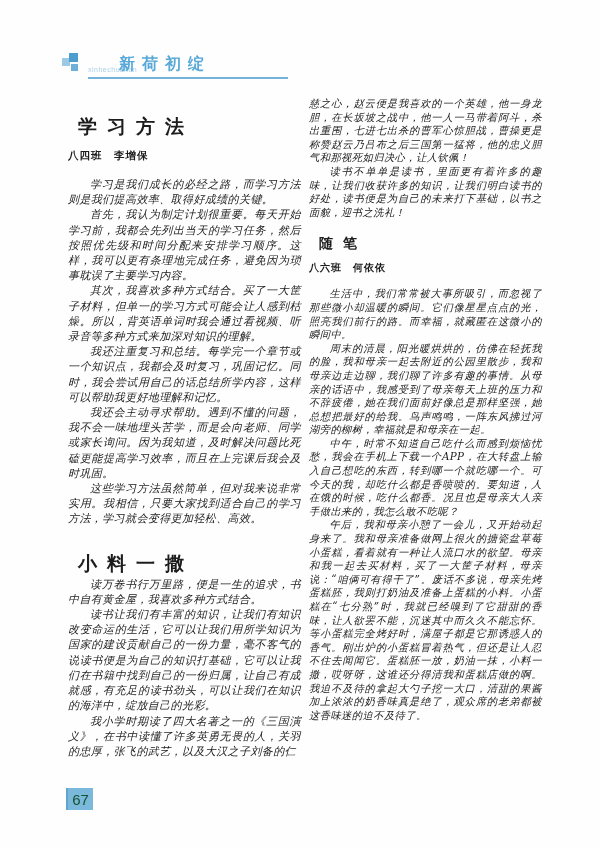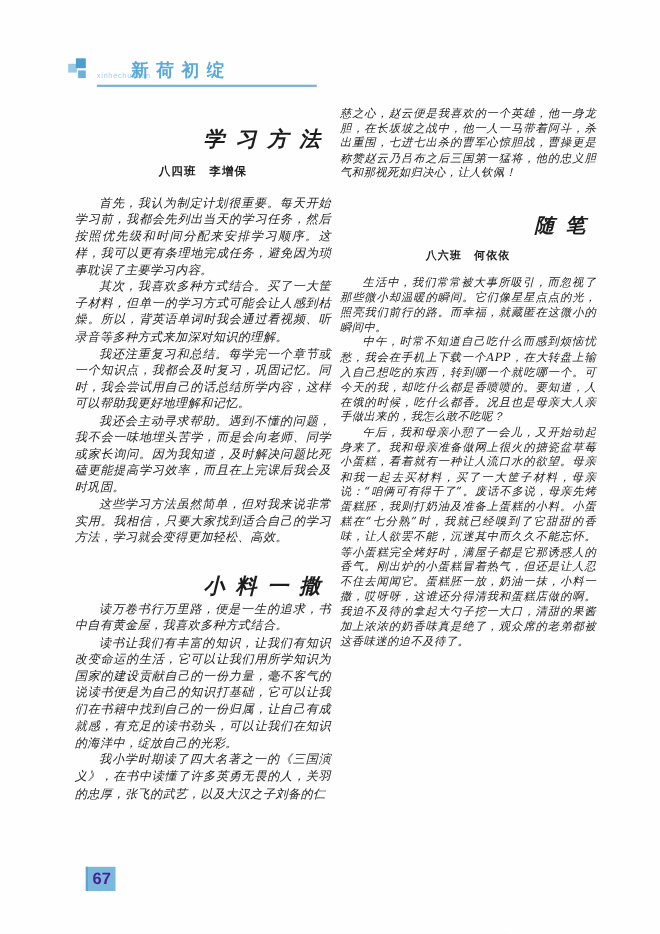--- a/index.html
+++ b/index.html
@@ -40,47 +40,45 @@
   .col-left p{font-size:11px;line-height:15.2px;}
   .col-right p{font-size:10.3px;line-height:13.6px;}
   p{
     margin:0;
     text-indent:2em;
     font-style:italic;         
     letter-spacing:.4px;
   }
   p.no-indent{text-indent:0;}
   .title{
-    text-align:right;
+    text-align:left;
     font-size:19px;font-weight:bold;
     letter-spacing:10px;
     text-indent:10px;          
     margin:8px 0 0;
     white-space:nowrap;
-    font-style:italic;
   }
   .title.mid{margin-top:24px;}
-  .title.small{font-size:18px;margin-top:28px;}
+  .title.small{font-size:14px;margin-top:16px;}
   .byline{
-    text-align:center;
     font-size:10.5px;font-weight:bold;
     letter-spacing:1px;
     margin:9px 0 14px;
   }
   .col-right .byline{font-size:10px;margin:8px 0 12px;}
   
   .page-num{
     position:absolute;left:66px;top:788px;
     width:25px;height:22px;
     background:#7ab8dc;
     border-left:2px solid #5fa5cf;
-    color:#4c1d95;
+    color:#14532d;
     font-family:"Liberation Sans", sans-serif;
-    font-size:15px;font-weight:bold;
-    display:flex;align-items:center;justify-content:center;margin-left:12px;
+    font-size:15px;font-weight:normal;
+    display:flex;align-items:center;justify-content:center;
   }
 </style>
 </head>
 <body>
 
 <div class="page">
 
   <div class="header">
     <div class="logo-squares">
       <div class="sq sq1"></div>
@@ -88,37 +86,40 @@
       <div class="sq sq3"></div>
     </div>
     <span class="logo-latin">xinhechuzhan</span>
     <span class="brand">新荷初绽</span>
     <div class="brand-underline"></div>
   </div>
 
   <div class="col col-left">
     <div class="title">学习方法</div>
     <div class="byline">八四班　李增保</div>
+    <p>学习是我们成长的必经之路，而学习方法则是我们提高效率、取得好成绩的关键。</p>
     <p>首先，我认为制定计划很重要。每天开始学习前，我都会先列出当天的学习任务，然后按照优先级和时间分配来安排学习顺序。这样，我可以更有条理地完成任务，避免因为琐事耽误了主要学习内容。</p>
     <p>其次，我喜欢多种方式结合。买了一大筐子材料，但单一的学习方式可能会让人感到枯燥。所以，背英语单词时我会通过看视频、听录音等多种方式来加深对知识的理解。</p>
     <p>我还注重复习和总结。每学完一个章节或一个知识点，我都会及时复习，巩固记忆。同时，我会尝试用自己的话总结所学内容，这样可以帮助我更好地理解和记忆。</p>
     <p>我还会主动寻求帮助。遇到不懂的问题，我不会一味地埋头苦学，而是会向老师、同学或家长询问。因为我知道，及时解决问题比死磕更能提高学习效率，而且在上完课后我会及时巩固。</p>
     <p>这些学习方法虽然简单，但对我来说非常实用。我相信，只要大家找到适合自己的学习方法，学习就会变得更加轻松、高效。</p>
 
     <div class="title mid">小料一撒</div>
     <p>读万卷书行万里路，便是一生的追求，书中自有黄金屋，我喜欢多种方式结合。</p>
     <p>读书让我们有丰富的知识，让我们有知识改变命运的生活，它可以让我们用所学知识为国家的建设贡献自己的一份力量，毫不客气的说读书便是为自己的知识打基础，它可以让我们在书籍中找到自己的一份归属，让自己有成就感，有充足的读书劲头，可以让我们在知识的海洋中，绽放自己的光彩。</p>
     <p>我小学时期读了四大名著之一的《三国演义》，在书中读懂了许多英勇无畏的人，关羽的忠厚，张飞的武艺，以及大汉之子刘备的仁</p>
   </div>
 
   <div class="col col-right">
     <p class="no-indent">慈之心，赵云便是我喜欢的一个英雄，他一身龙胆，在长坂坡之战中，他一人一马带着阿斗，杀出重围，七进七出杀的曹军心惊胆战，曹操更是称赞赵云乃吕布之后三国第一猛将，他的忠义胆气和那视死如归决心，让人钦佩！</p>
+    <p>读书不单单是读书，里面更有着许多的趣味，让我们收获许多的知识，让我们明白读书的好处，读书便是为自己的未来打下基础，以书之面貌，迎书之洗礼！</p>
 
     <div class="title small">随笔</div>
     <div class="byline">八六班　何依依</div>
     <p>生活中，我们常常被大事所吸引，而忽视了那些微小却温暖的瞬间。它们像星星点点的光，照亮我们前行的路。而幸福，就藏匿在这微小的瞬间中。</p>
+    <p>周末的清晨，阳光暖烘烘的，仿佛在轻抚我的脸，我和母亲一起去附近的公园里散步，我和母亲边走边聊，我们聊了许多有趣的事情。从母亲的话语中，我感受到了母亲每天上班的压力和不辞疲倦，她在我们面前好像总是那样坚强，她总想把最好的给我。鸟声鸣鸣，一阵东风拂过河湖旁的柳树，幸福就是和母亲在一起。</p>
     <p>中午，时常不知道自己吃什么而感到烦恼忧愁，我会在手机上下载一个APP，在大转盘上输入自己想吃的东西，转到哪一个就吃哪一个。可今天的我，却吃什么都是香喷喷的。要知道，人在饿的时候，吃什么都香。况且也是母亲大人亲手做出来的，我怎么敢不吃呢？</p>
     <p>午后，我和母亲小憩了一会儿，又开始动起身来了。我和母亲准备做网上很火的搪瓷盆草莓小蛋糕，看着就有一种让人流口水的欲望。母亲和我一起去买材料，买了一大筐子材料，母亲说：“咱俩可有得干了”。废话不多说，母亲先烤蛋糕胚，我则打奶油及准备上蛋糕的小料。小蛋糕在“七分熟”时，我就已经嗅到了它甜甜的香味，让人欲罢不能，沉迷其中而久久不能忘怀。等小蛋糕完全烤好时，满屋子都是它那诱惑人的香气。刚出炉的小蛋糕冒着热气，但还是让人忍不住去闻闻它。蛋糕胚一放，奶油一抹，小料一撒，哎呀呀，这谁还分得清我和蛋糕店做的啊。我迫不及待的拿起大勺子挖一大口，清甜的果酱加上浓浓的奶香味真是绝了，观众席的老弟都被这香味迷的迫不及待了。</p>
   </div>
 
   <div class="page-num">67</div>
 
 </div>
 
 </body></html>

